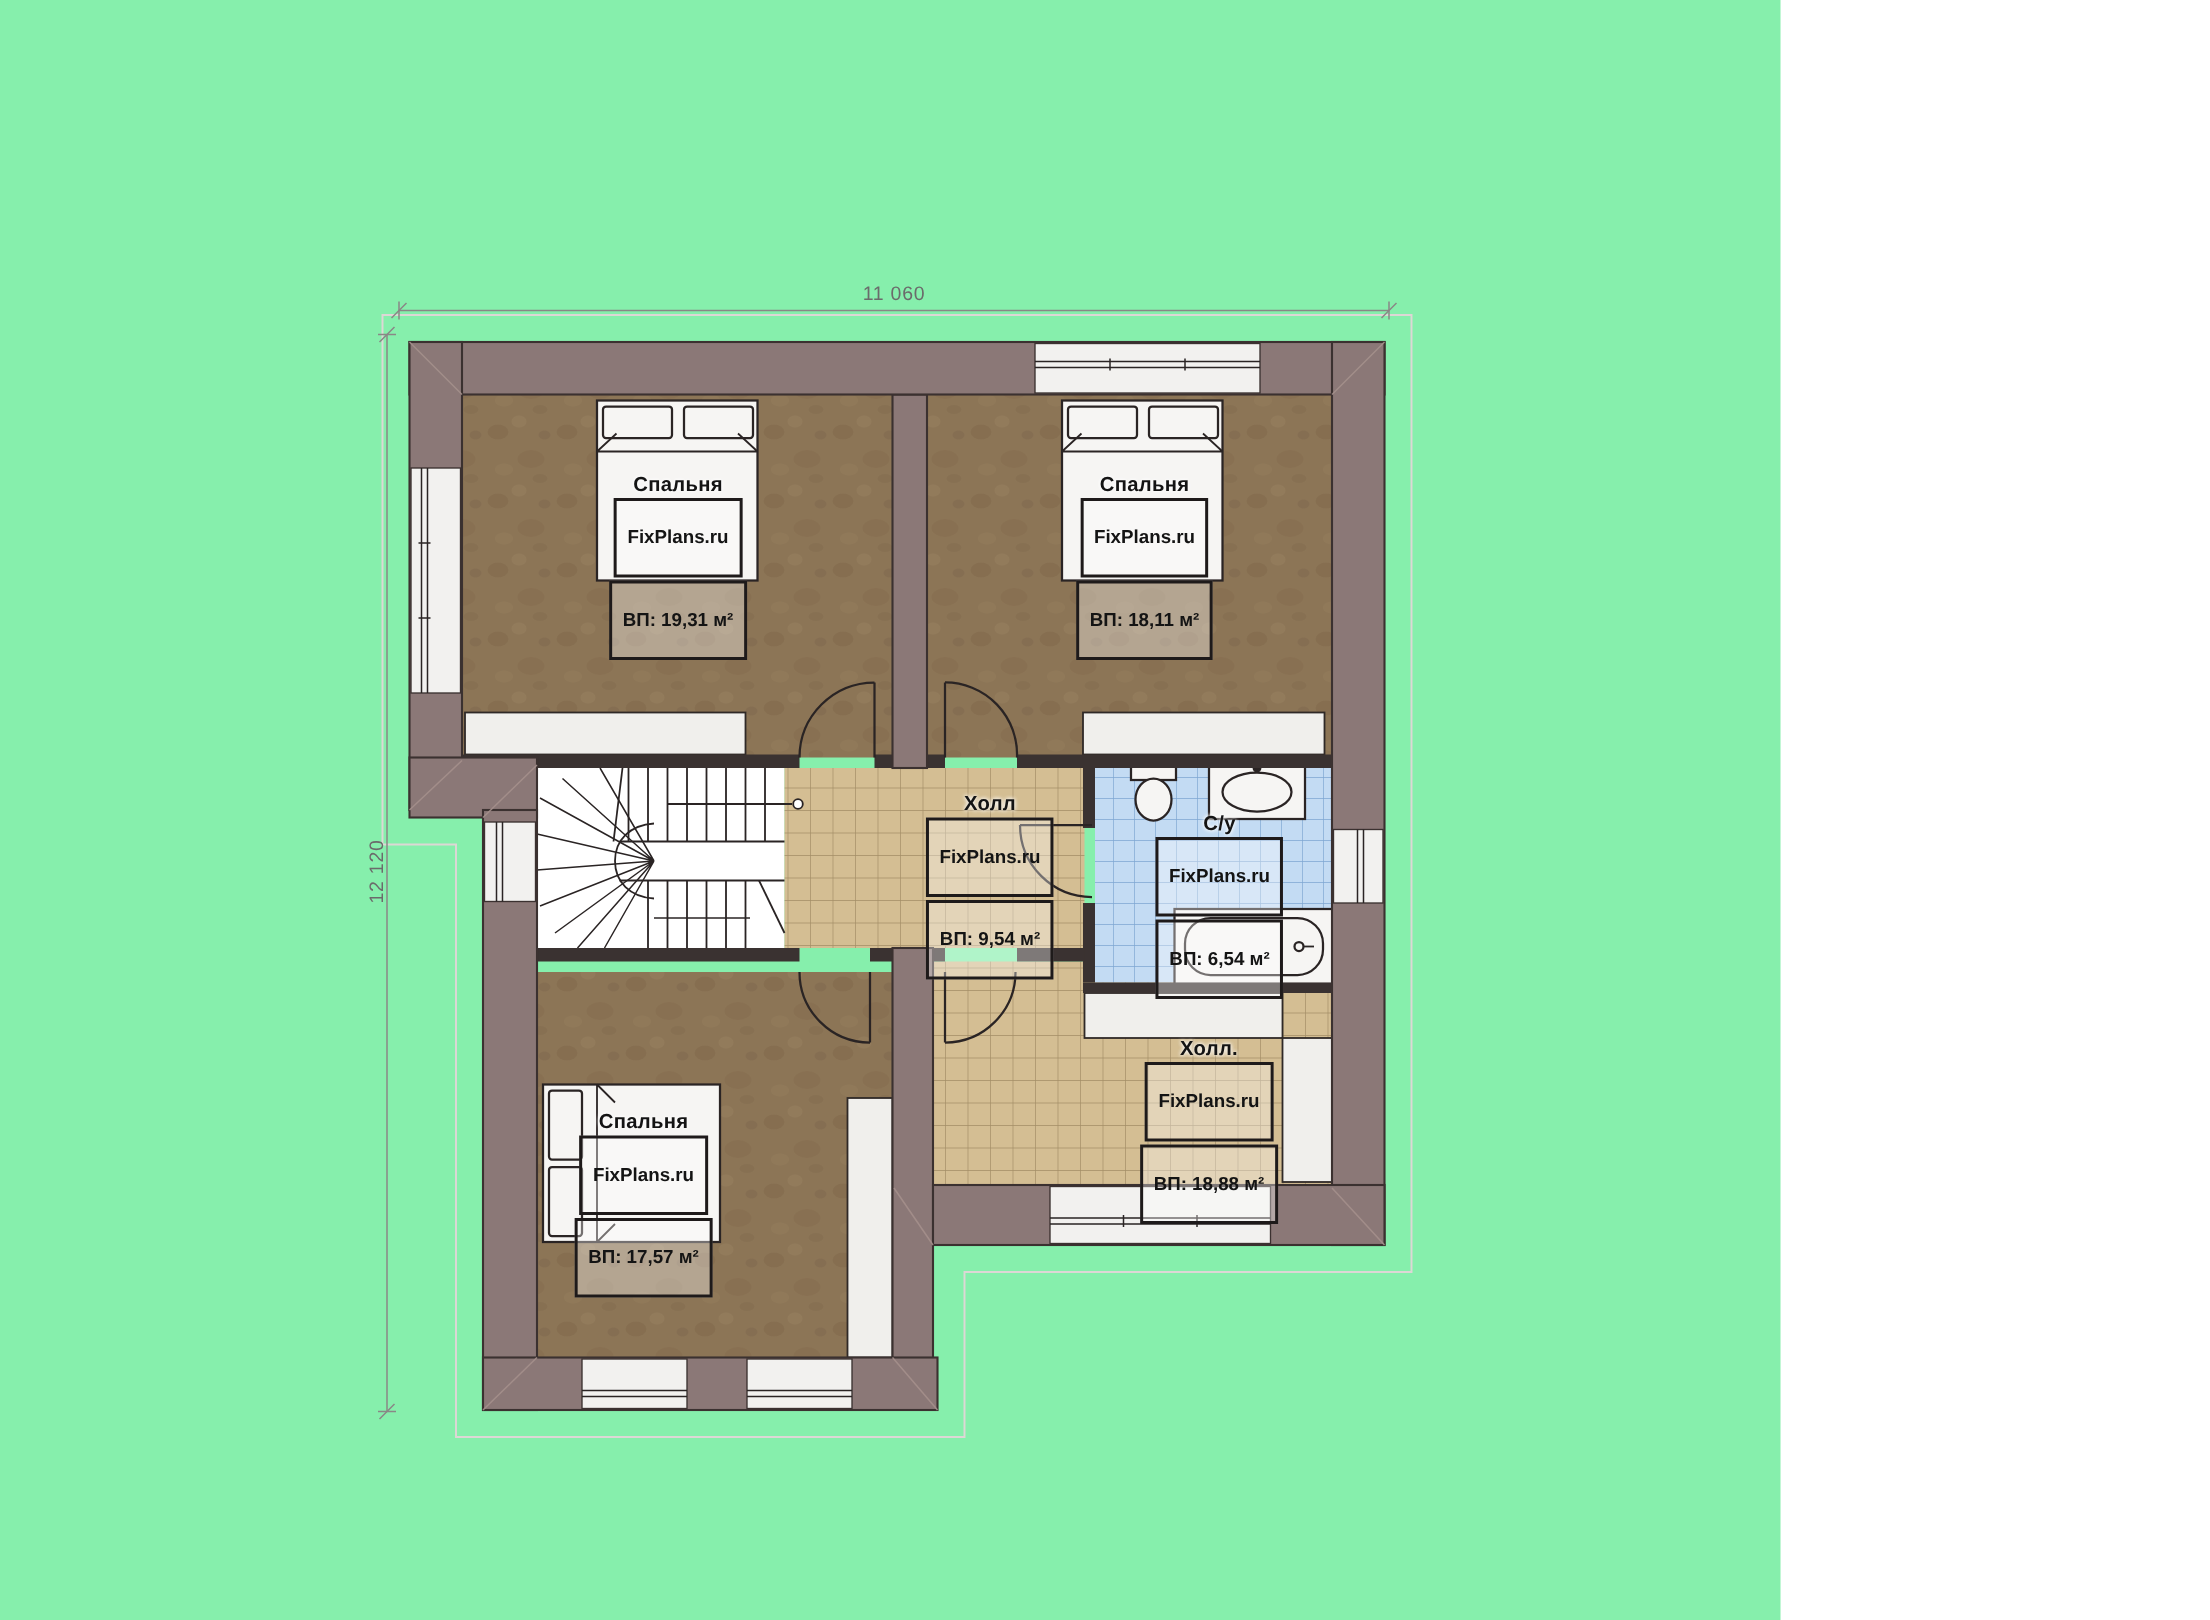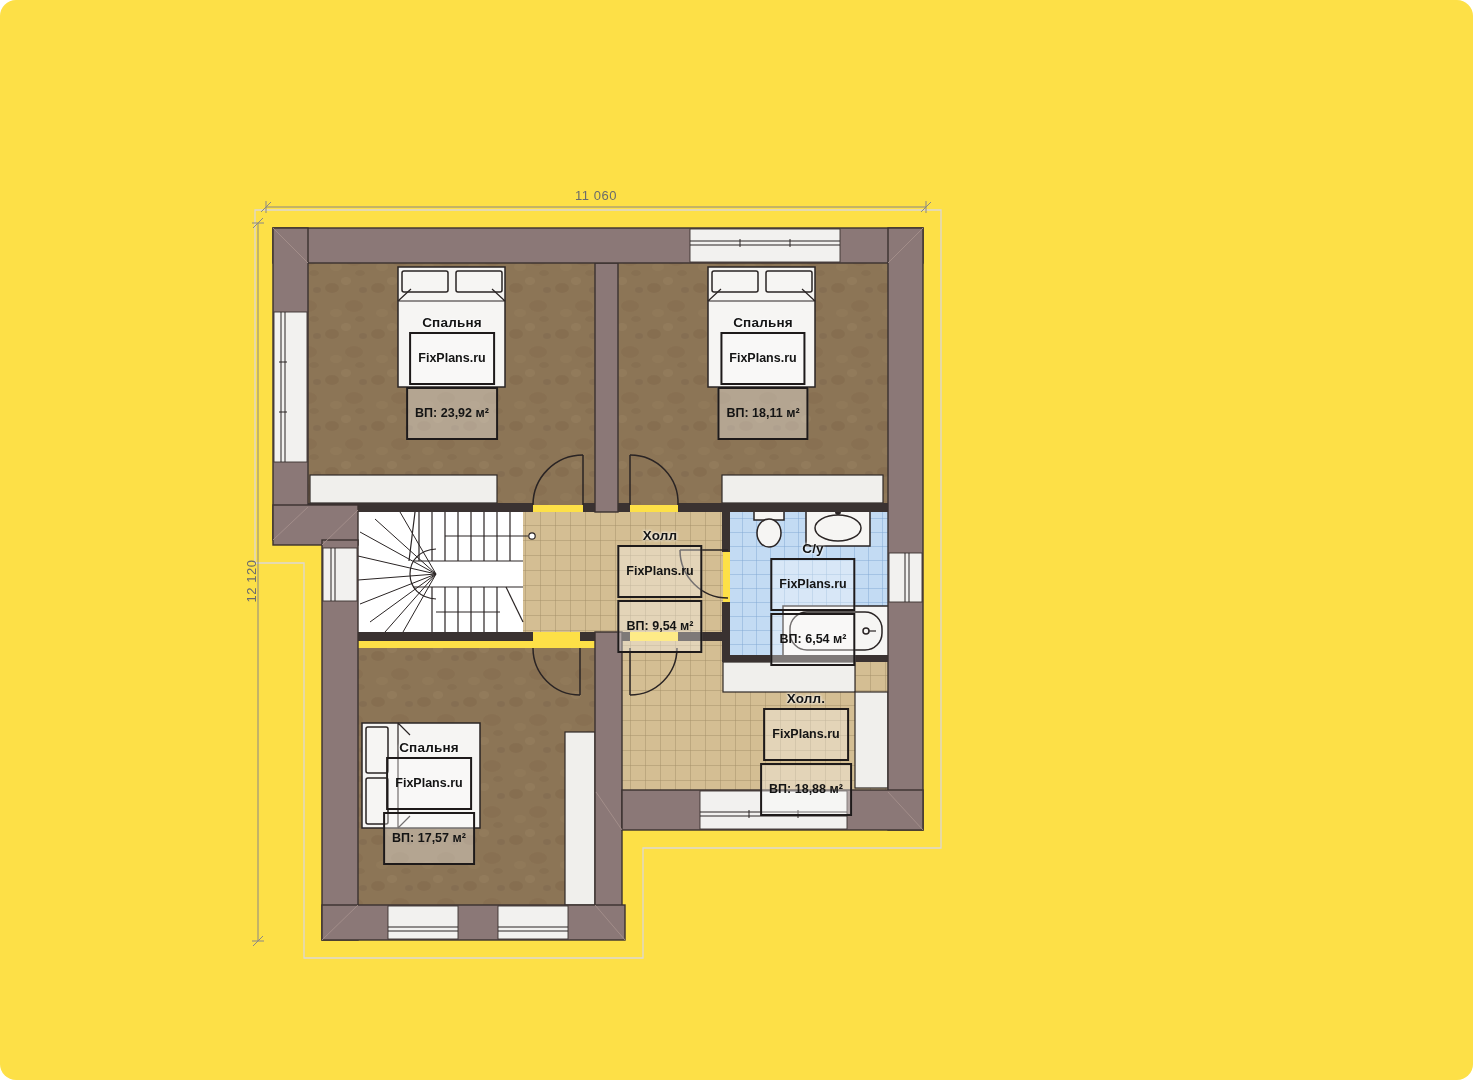--- a/index.html
+++ b/index.html
@@ -1,17 +1,17 @@
 <!DOCTYPE html>
 <html><head>
 <meta charset="utf-8">
 <style>
   html,body{margin:0;padding:0;background:#ffffff;}
-  .canvas{position:relative;width:1473px;height:1080px;background:#fde047;overflow:hidden;
-          font-family:"Liberation Sans",sans-serif;border-radius:16px;}
+  .canvas{position:relative;width:1187px;height:1080px;background:#86efac;overflow:hidden;
+          font-family:"Liberation Sans",sans-serif;}
   svg{position:absolute;left:0;top:0;}
   .room-label{position:absolute;transform:translateX(-50%);display:flex;flex-direction:column;
               align-items:center;gap:2px;z-index:5;}
   .room-name{font-weight:bold;font-size:13.5px;color:#141414;letter-spacing:.2px;
              text-shadow:0 0 3px rgba(255,255,255,.9),0 0 3px rgba(255,255,255,.9);white-space:nowrap;}
   .wm-box,.area-box{border:2px solid #1e1a1a;padding:16px 7px;font-size:12.5px;line-height:17px;
              font-weight:600;color:#141414;background:rgba(255,255,255,.35);white-space:nowrap;}
   .dim{position:absolute;color:#6b6b6b;font-size:13px;letter-spacing:.5px;z-index:4;white-space:nowrap;}
   .dim-top{left:596px;top:188px;transform:translateX(-50%);}
   .dim-left{left:251px;top:581px;transform:translate(-50%,-50%) rotate(-90deg);}
@@ -220,21 +220,21 @@
     </g>
   </g>
 </svg>
 
 <div class="dim dim-top">11 060</div>
 <div class="dim dim-left">12 120</div>
 
 <div class="room-label" style="left:452px;top:315px">
   <div class="room-name">Спальня</div>
   <div class="wm-box">FixPlans.ru</div>
-  <div class="area-box">ВП: 23,92 м²</div>
+  <div class="area-box">ВП: 19,31 м²</div>
 </div>
 
 <div class="room-label" style="left:763px;top:315px">
   <div class="room-name">Спальня</div>
   <div class="wm-box">FixPlans.ru</div>
   <div class="area-box">ВП: 18,11 м²</div>
 </div>
 
 <div class="room-label" style="left:660px;top:528px">
   <div class="room-name">Холл</div>

